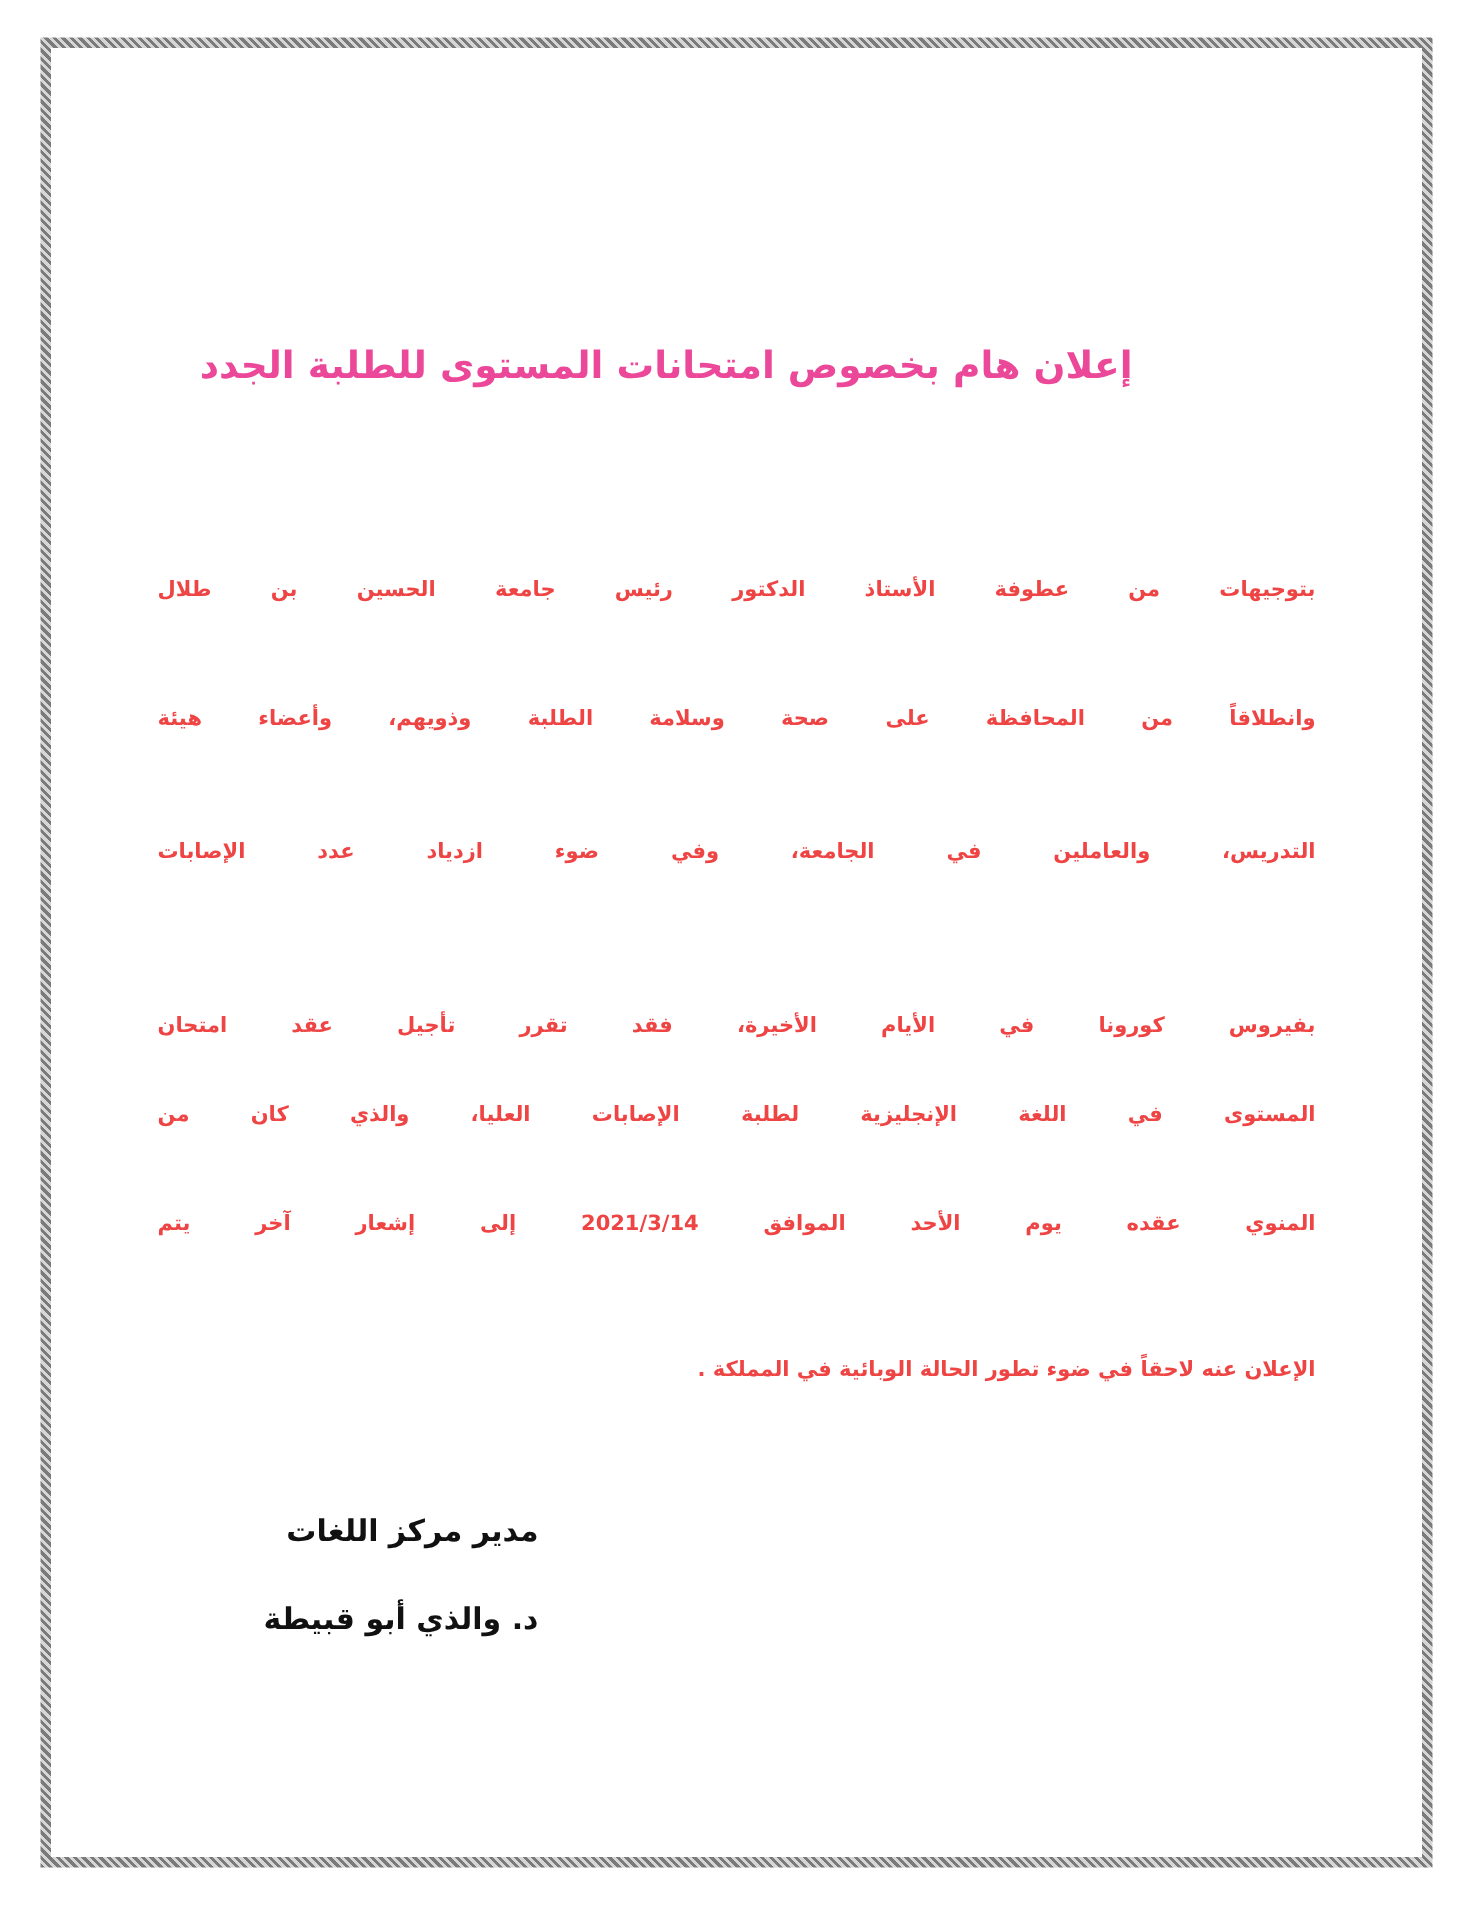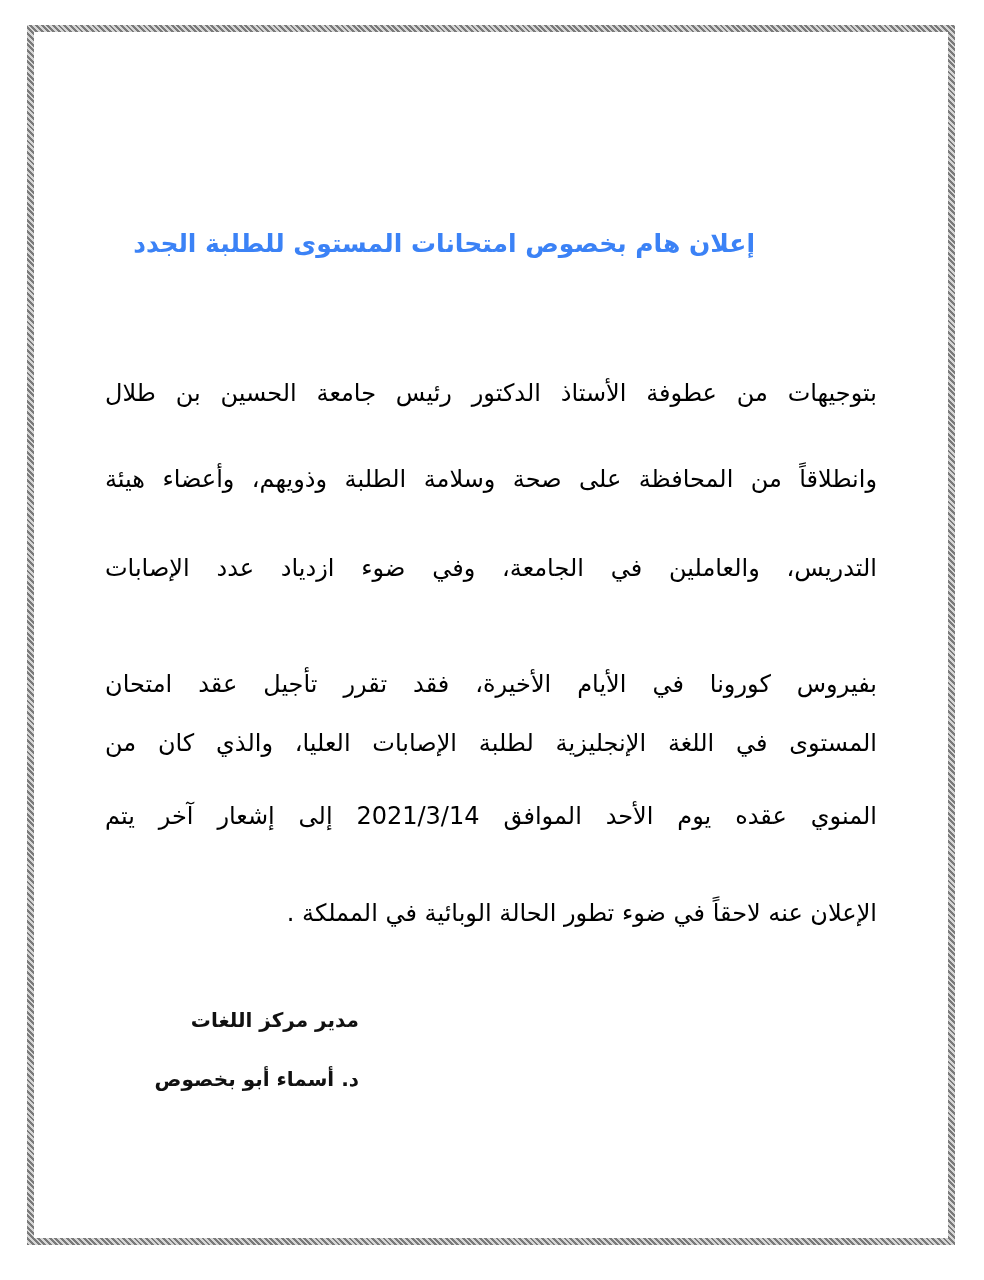--- a/index.html
+++ b/index.html
@@ -24,37 +24,37 @@
       border: 7px solid transparent;
       border-image: repeating-linear-gradient(45deg, #7a7a7a 0px, #7a7a7a 2px, #d6d6d6 2px, #d6d6d6 4px) 7;
     }
     .title {
       position: absolute;
       top: 224px;
       left: 230px;
       width: 525px;
       text-align: right;
       direction: rtl;
-      color: #3b82f6;
+      color: #ec4899;
       font-weight: bold;
       font-size: 25px;
       line-height: 40px;
       white-space: nowrap;
     }
     .body-line {
       position: absolute;
       right: 107px;
       width: 772px;
       direction: rtl;
       text-align: justify;
       text-align-last: justify;
-      font-weight: normal;
-      font-size: 24px;
+      font-weight: bold;
+      font-size: 14px;
       line-height: 40px;
-      color: #000000;
+      color: #ef4444;
       white-space: nowrap;
     }
     .body-line.last {
       text-align-last: right;
       text-align: center;
     }
     .sig {
       position: absolute;
       right: 625px;
       direction: rtl;
@@ -75,13 +75,13 @@
 
 <div class="body-line" style="top:373px;">بتوجيهات من عطوفة الأستاذ الدكتور رئيس جامعة الحسين بن طلال</div>
 <div class="body-line" style="top:459px;">وانطلاقاً من المحافظة على صحة وسلامة الطلبة وذويهم، وأعضاء هيئة</div>
 <div class="body-line" style="top:548px;">التدريس، والعاملين في الجامعة، وفي ضوء ازدياد عدد الإصابات</div>
 <div class="body-line" style="top:637px;margin-top:27px;">بفيروس كورونا في الأيام الأخيرة،  فقد تقرر تأجيل عقد امتحان</div>
 <div class="body-line" style="top:723px;">المستوى في اللغة الإنجليزية لطلبة الإصابات العليا، والذي كان من</div>
 <div class="body-line" style="top:796px;">المنوي عقده يوم الأحد الموافق 2021/3/14 إلى إشعار آخر يتم</div>
 <div class="body-line last" style="top:893px;">الإعلان عنه لاحقاً في ضوء تطور الحالة الوبائية في المملكة .</div>
 
 <div class="sig" style="top:1003px;">مدير مركز اللغات</div>
-<div class="sig" style="top:1062px;">د. أسماء أبو بخصوص</div>
+<div class="sig" style="top:1062px;">د. والذي أبو قبيطة</div>
 
 </body></html>

